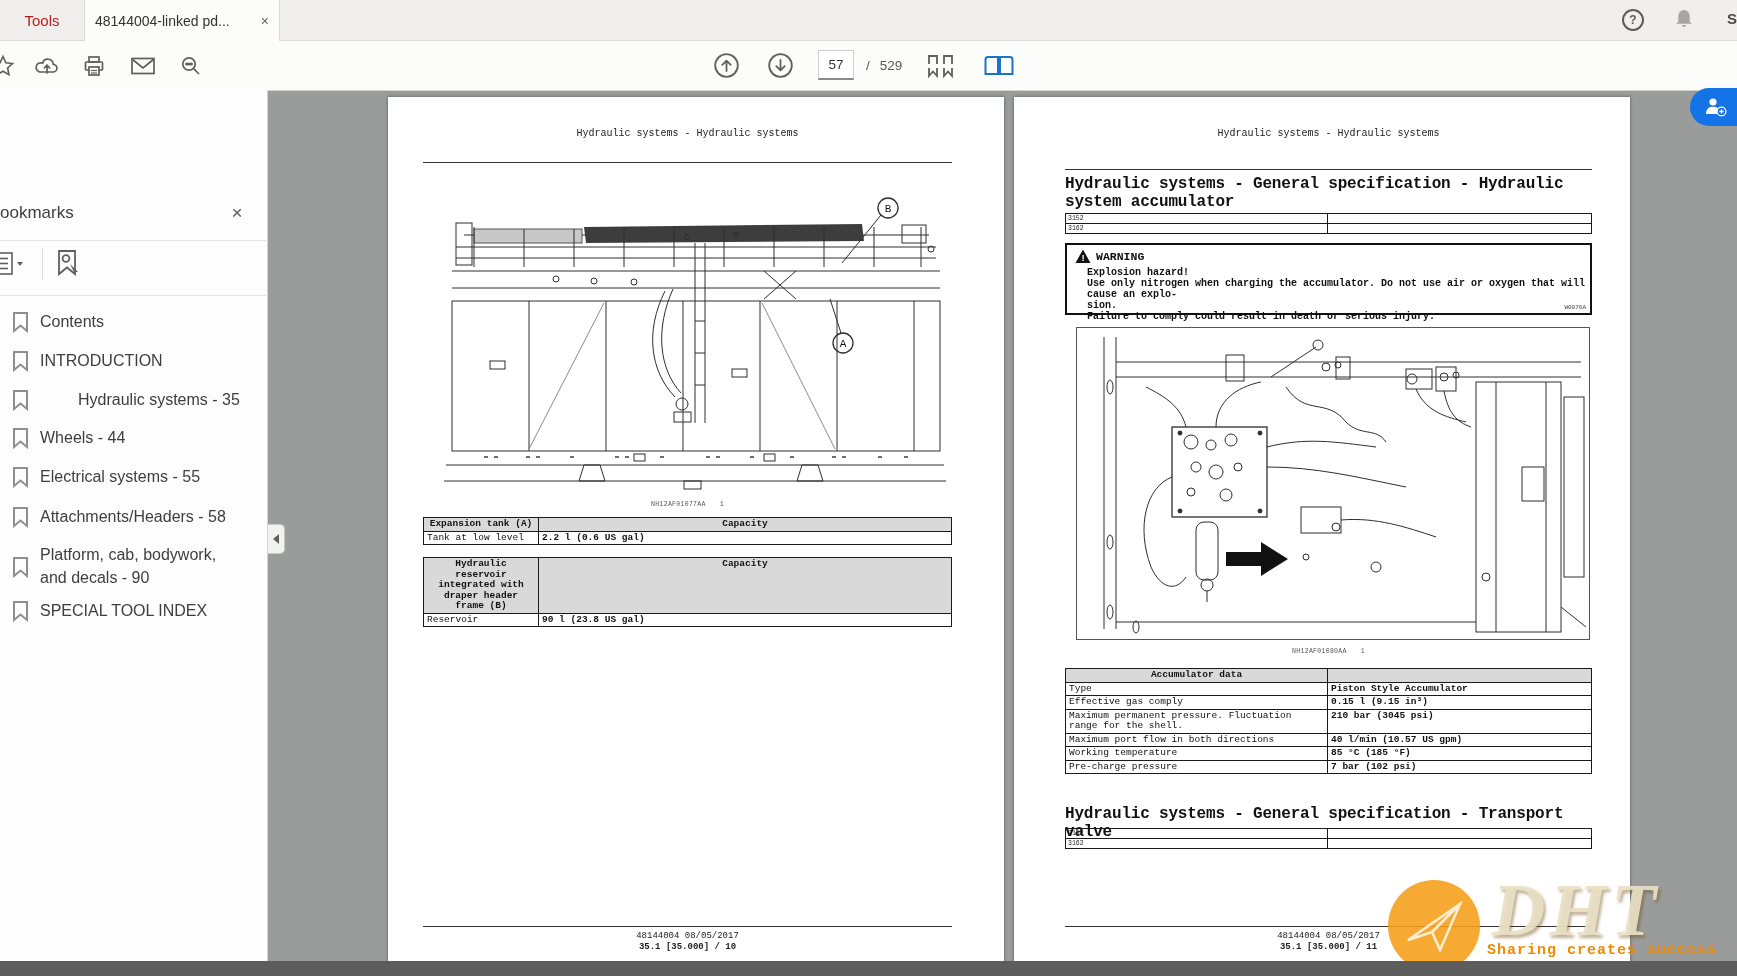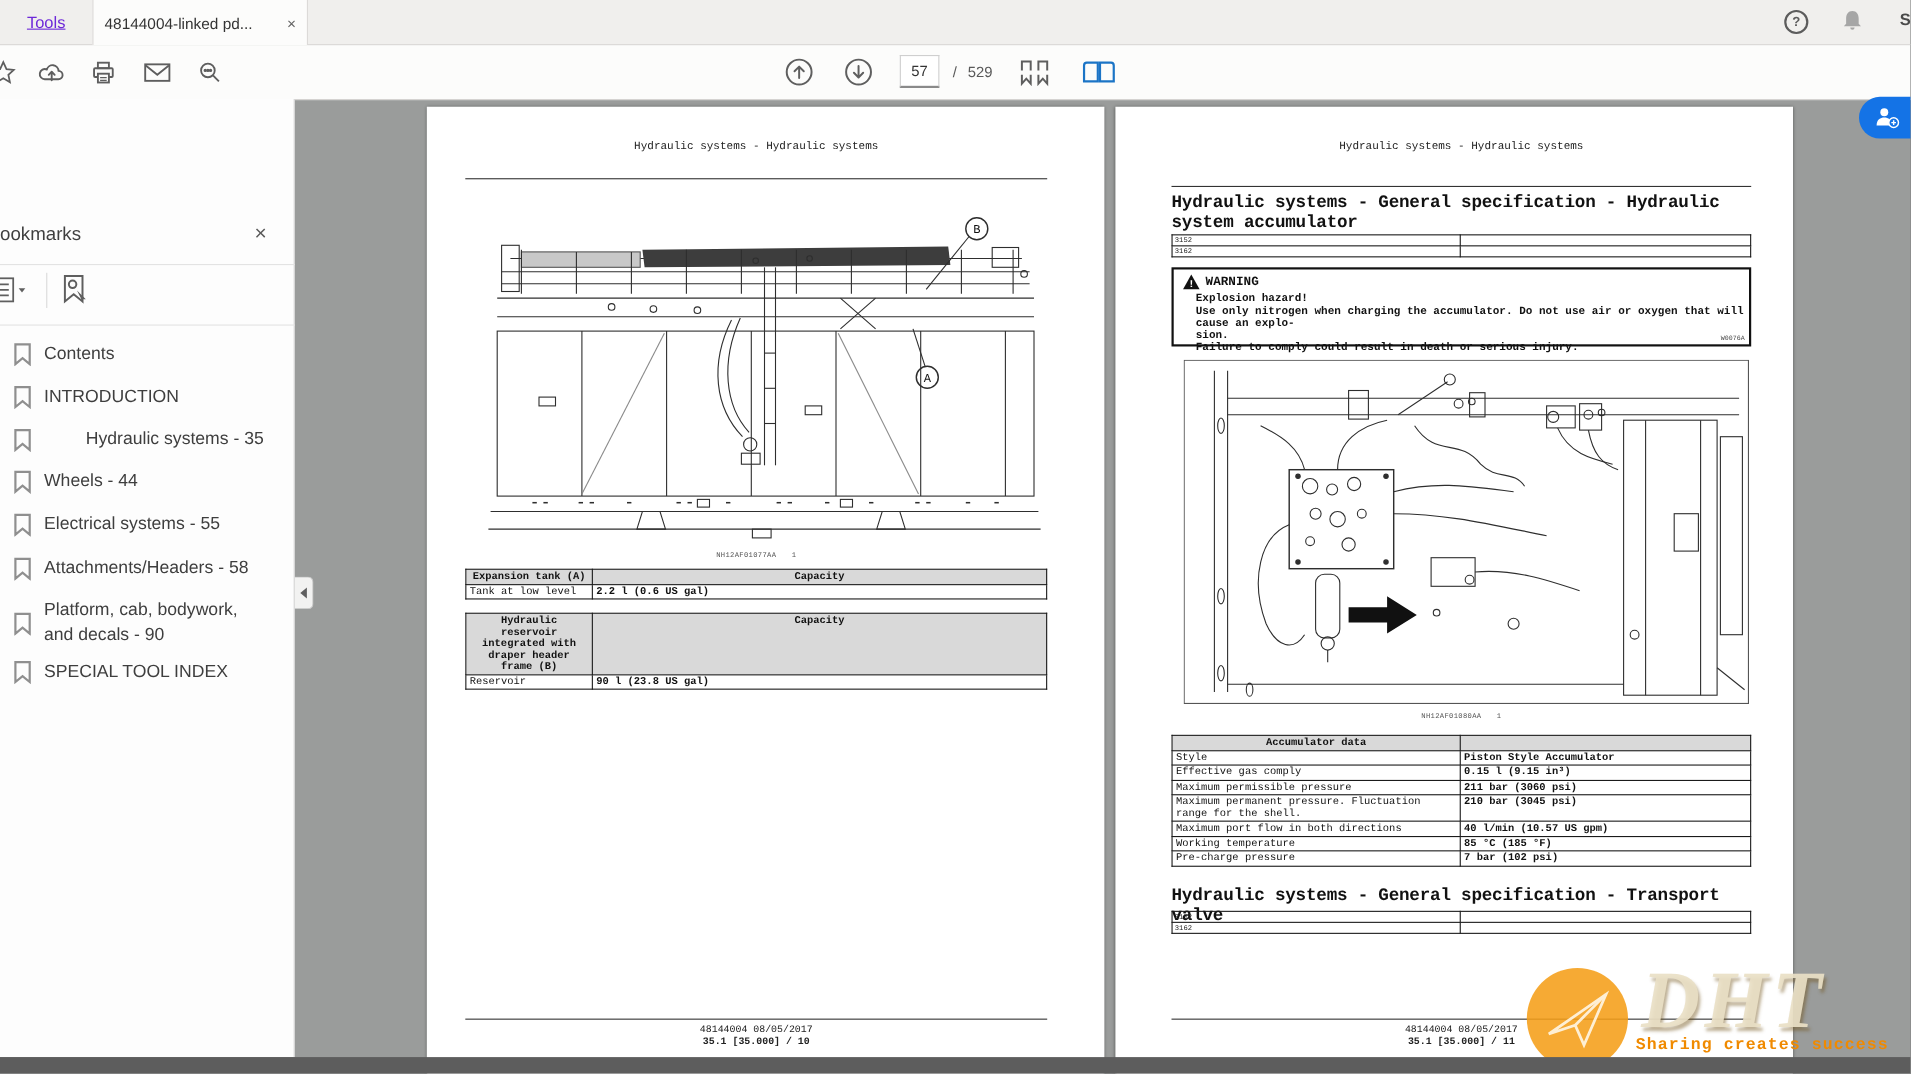--- a/index.html
+++ b/index.html
@@ -2,21 +2,21 @@
 <html><head>
 <meta charset="utf-8">
 <style>
   html,body{margin:0;padding:0;background:#7e7e7e;}
   #app{position:relative;width:1737px;height:976px;overflow:hidden;background:#9a9c9b;
        font-family:"Liberation Sans",sans-serif;-webkit-font-smoothing:antialiased;}
   .abs{position:absolute;}
   
   .tabbar{left:0;top:0;width:1737px;height:40px;background:#f0efed;border-bottom:1px solid #dcdad8;}
   .tools-tab{left:0;top:0;width:84px;height:40px;display:flex;align-items:center;justify-content:center;
-             font-size:15px;color:#6d28d9;border-right:1px solid #ddd;cursor:default;text-decoration:underline;}
+             font-size:15px;color:#b91c1c;border-right:1px solid #ddd;cursor:default;}
   .doc-tab{left:84px;top:0;width:196px;height:41px;background:#fcfcfb;border-left:1px solid #dcdad8;
            border-right:1px solid #dcdad8;display:flex;align-items:center;padding:0 10px;box-sizing:border-box;}
   .doc-tab .lbl{font-size:14px;color:#333;white-space:nowrap;overflow:hidden;flex:1;}
   .doc-tab .x{font-size:14px;color:#666;margin-left:6px;}
   .toolbar{left:0;top:41px;width:1737px;height:49px;background:#fcfcfb;border-bottom:1px solid #d5d3d1;}
   .tico{position:absolute;top:0;height:49px;display:flex;align-items:center;justify-content:center;}
   .pageinput{left:818px;top:9px;width:36px;height:30px;background:#fff;border:1px solid #cfcfcf;
              border-bottom:2px solid #8a8a8a;box-sizing:border-box;display:flex;align-items:center;
              justify-content:center;font-size:13.5px;color:#333;}
   .pagecount{font-size:13.5px;color:#595959;}
@@ -497,30 +497,26 @@
         <colgroup>
             <col style="width:262px">
             <col>
           </colgroup>
         <tbody>
             <tr>
           <th>Accumulator data</th>
           <th></th>
         </tr>
         <tr>
-          <td>Style</td>
+          <td>Type</td>
           <td class="val">Piston Style Accumulator</td>
         </tr>
         <tr>
           <td>Effective gas comply</td>
           <td class="val">0.15 l (9.15 in³)</td>
-        </tr>
-        <tr>
-          <td>Maximum permissible pressure</td>
-          <td class="val">211 bar (3060 psi)</td>
         </tr>
         <tr>
           <td>Maximum permanent pressure. Fluctuation range for the shell.</td>
           <td class="val">210 bar (3045 psi)</td>
         </tr>
         <tr>
           <td>Maximum port flow in both directions</td>
           <td class="val">40 l/min (10.57 US gpm)</td>
         </tr>
         <tr>

